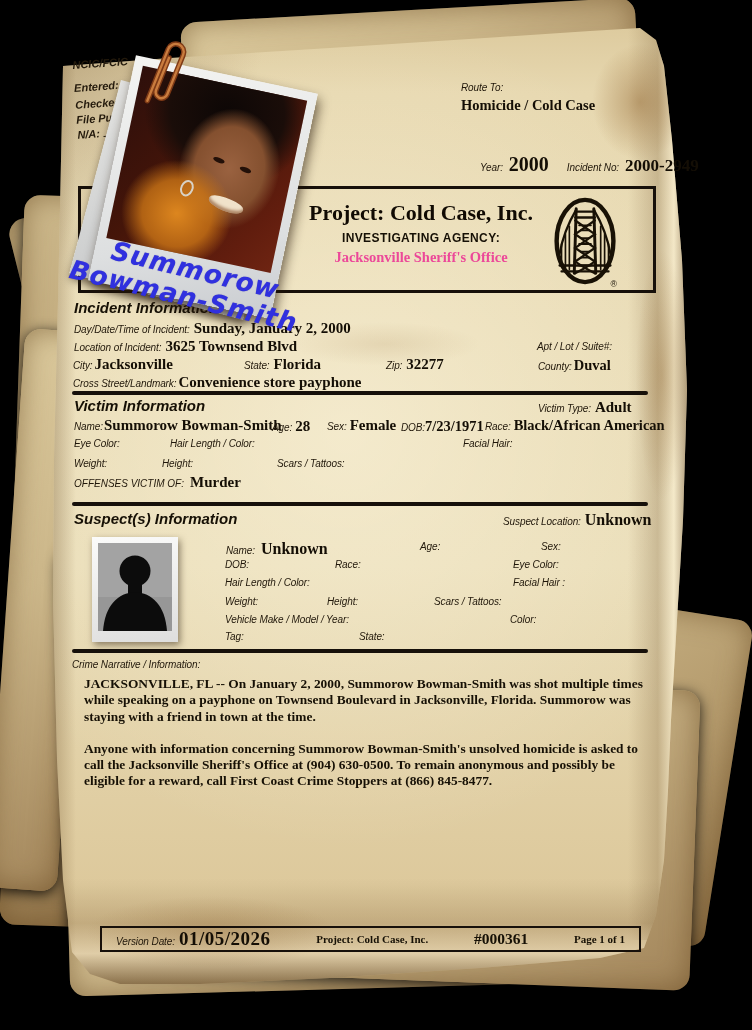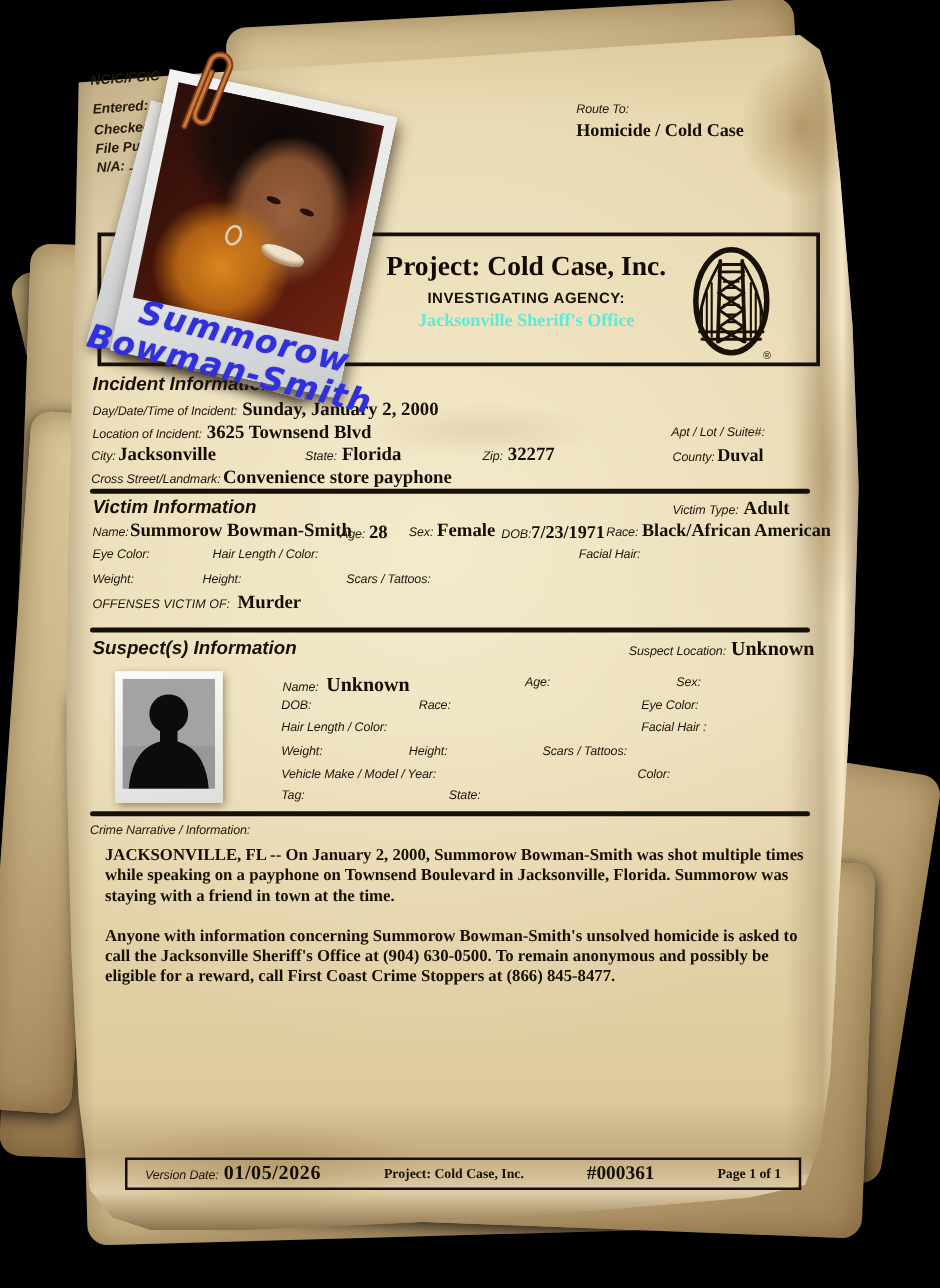--- a/index.html
+++ b/index.html
@@ -43,21 +43,21 @@
   .val16{font-size:16px;}
   .uline{display:inline-block;border-bottom:1.4px solid #241a0c;height:9px;}
   .sec-title{position:absolute;font-size:15px;font-weight:bold;font-style:italic;color:#161005;}
   .rule{position:absolute;left:72px;width:576px;height:4px;background:#16100a;border-radius:2px;}
   .ncic{position:absolute;left:72px;top:58px;transform:rotate(-4deg);transform-origin:left top;
         font-style:italic;font-size:11px;font-weight:600;line-height:15px;color:#241a0c;}
   .orgbox{position:absolute;left:78px;top:186px;width:572px;height:101px;border:3.5px solid #17100a;}
   .org-text{position:absolute;left:130px;top:11px;width:420px;text-align:center;}
   .org-title{font-family:"Liberation Serif",serif;font-weight:bold;font-size:22px;color:#100a03;}
   .org-sub{font-size:12px;font-weight:bold;letter-spacing:.4px;margin-top:5px;color:#161005;}
-  .org-line{font-family:"Liberation Serif",serif;font-weight:bold;font-size:14.5px;line-height:1.25;margin-top:3px;color:#5eead4;}
+  .org-line{font-family:"Liberation Serif",serif;font-weight:bold;font-size:14.5px;line-height:1.25;margin-top:3px;color:#ec4899;}
   .narrative{position:absolute;left:84px;top:676px;width:567px;
     font-family:"Liberation Serif",serif;font-weight:bold;font-size:13.4px;line-height:16.3px;color:#161005;}
   .narrative p{margin:0;}
   .narrative p + p{margin-top:16px;}
   .footerbox{position:absolute;left:100px;top:926px;width:509px;height:22px;border:2.5px solid #17100a;
     display:flex;align-items:center;justify-content:space-between;padding:0 14px;}
   .fgroup{display:flex;align-items:baseline;gap:4px;white-space:nowrap;}
   .fser{font-family:"Liberation Serif",serif;font-weight:bold;font-size:11px;color:#161005;}
   
   .polaroid-back{position:absolute;left:92px;top:100px;width:180px;height:200px;z-index:7;
@@ -116,20 +116,27 @@
       <div style="margin-bottom:8px;">NCIC/FCIC</div>
       <div style="margin-bottom:2px;"><span>Entered:</span> <span class="uline" style="width:78px;"></span></div>
       <div><span>Checked:</span> <span class="uline" style="width:70px;"></span></div>
       <div><span>File Purged:</span> <span class="uline" style="width:40px;"></span></div>
       <div><span>N/A:</span> <span class="uline" style="width:66px;"></span></div>
     </div>
 
     <div class="fld" style="left:461px;top:82px;flex-direction:column;">
       <span class="lbl">Route To:</span>
       <span class="val">Homicide / Cold Case</span>
+    </div>
+    <div class="fld" style="left:480px;top:153px;gap:6px;">
+      <span class="lbl">Year:</span>
+      <span class="val" style="font-size:20px;">2000</span>
+      <span style="width:6px;"></span>
+      <span class="lbl">Incident No:</span>
+      <span class="val" style="font-size:17px;">2000-2949</span>
     </div>
 
     <div class="orgbox">
       <div class="org-text">
         <div class="org-title">Project: Cold Case, Inc.</div>
         <div class="org-sub">INVESTIGATING AGENCY:</div>
         <div class="org-line">Jacksonville Sheriff's Office</div>
       </div>
       <span style="position:absolute;left:468px;top:6px;">
         <svg width="74" height="94" viewBox="0 0 74 96">
@@ -328,21 +335,21 @@
       <span class="lbl">Crime Narrative / Information:</span>
     </div>
     <div class="narrative">
       <p>JACKSONVILLE, FL -- On January 2, 2000, Summorow Bowman-Smith was shot multiple times while speaking on a payphone on Townsend Boulevard in Jacksonville, Florida. Summorow was staying with a friend in town at the time.</p>
       <p>Anyone with information concerning Summorow Bowman-Smith's unsolved homicide is asked to call the Jacksonville Sheriff's Office at (904) 630-0500. To remain anonymous and possibly be eligible for a reward, call First Coast Crime Stoppers at (866) 845-8477.</p>
     </div>
 
     <div class="footerbox">
       <span class="fgroup">
         <span class="lbl">Version Date:</span>
-        <span class="val" style="font-size:16px;letter-spacing:.5px;">01/05/2026</span>
+        <span class="val" style="font-size:19px;letter-spacing:.5px;">01/05/2026</span>
       </span>
       <span class="fser">Project: Cold Case, Inc.</span>
       <span class="fser" style="font-size:15.5px;">#000361</span>
       <span class="fser">Page 1 of 1</span>
     </div>
   </div>
 
   <div class="polaroid-back"></div>
   <div class="polaroid">
     <div class="photo-img">

